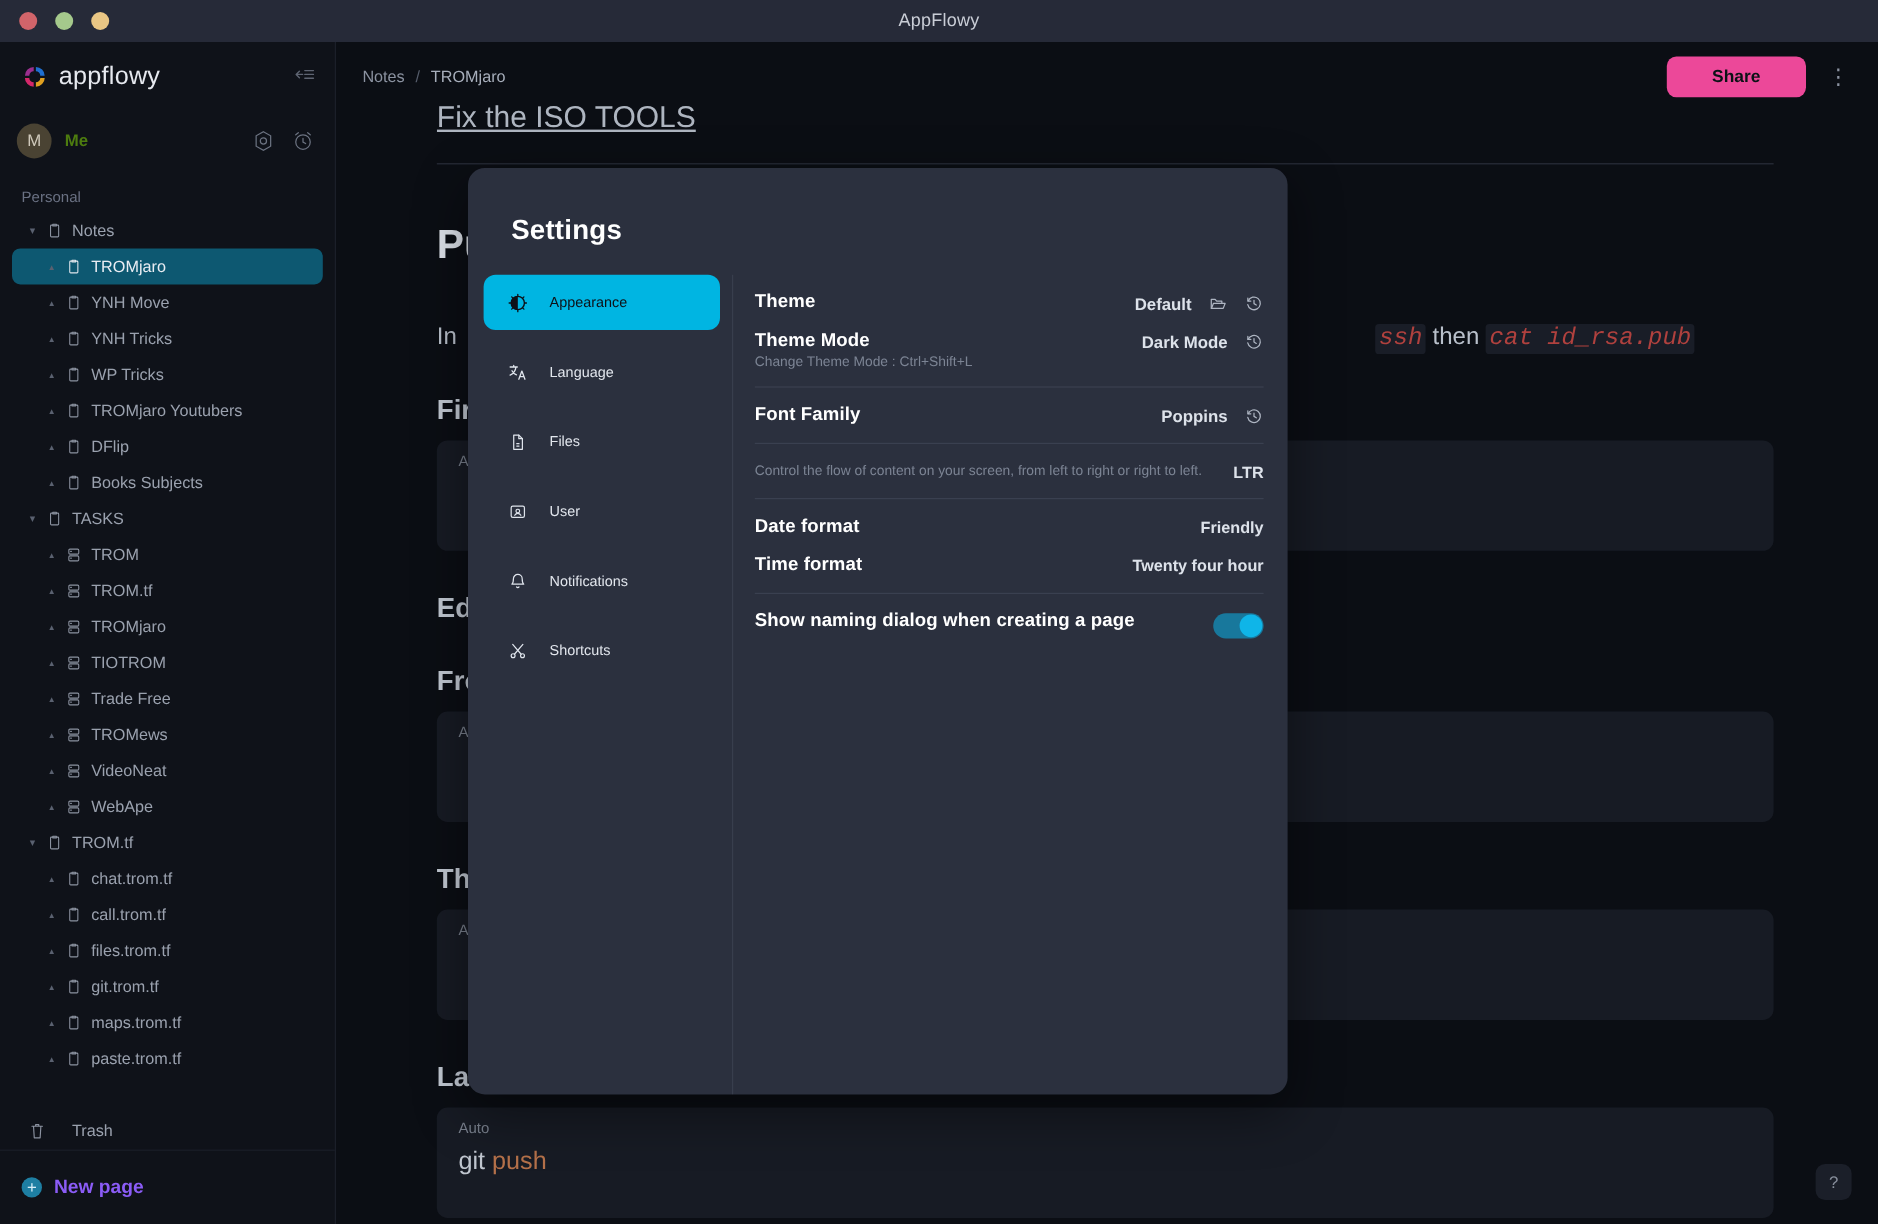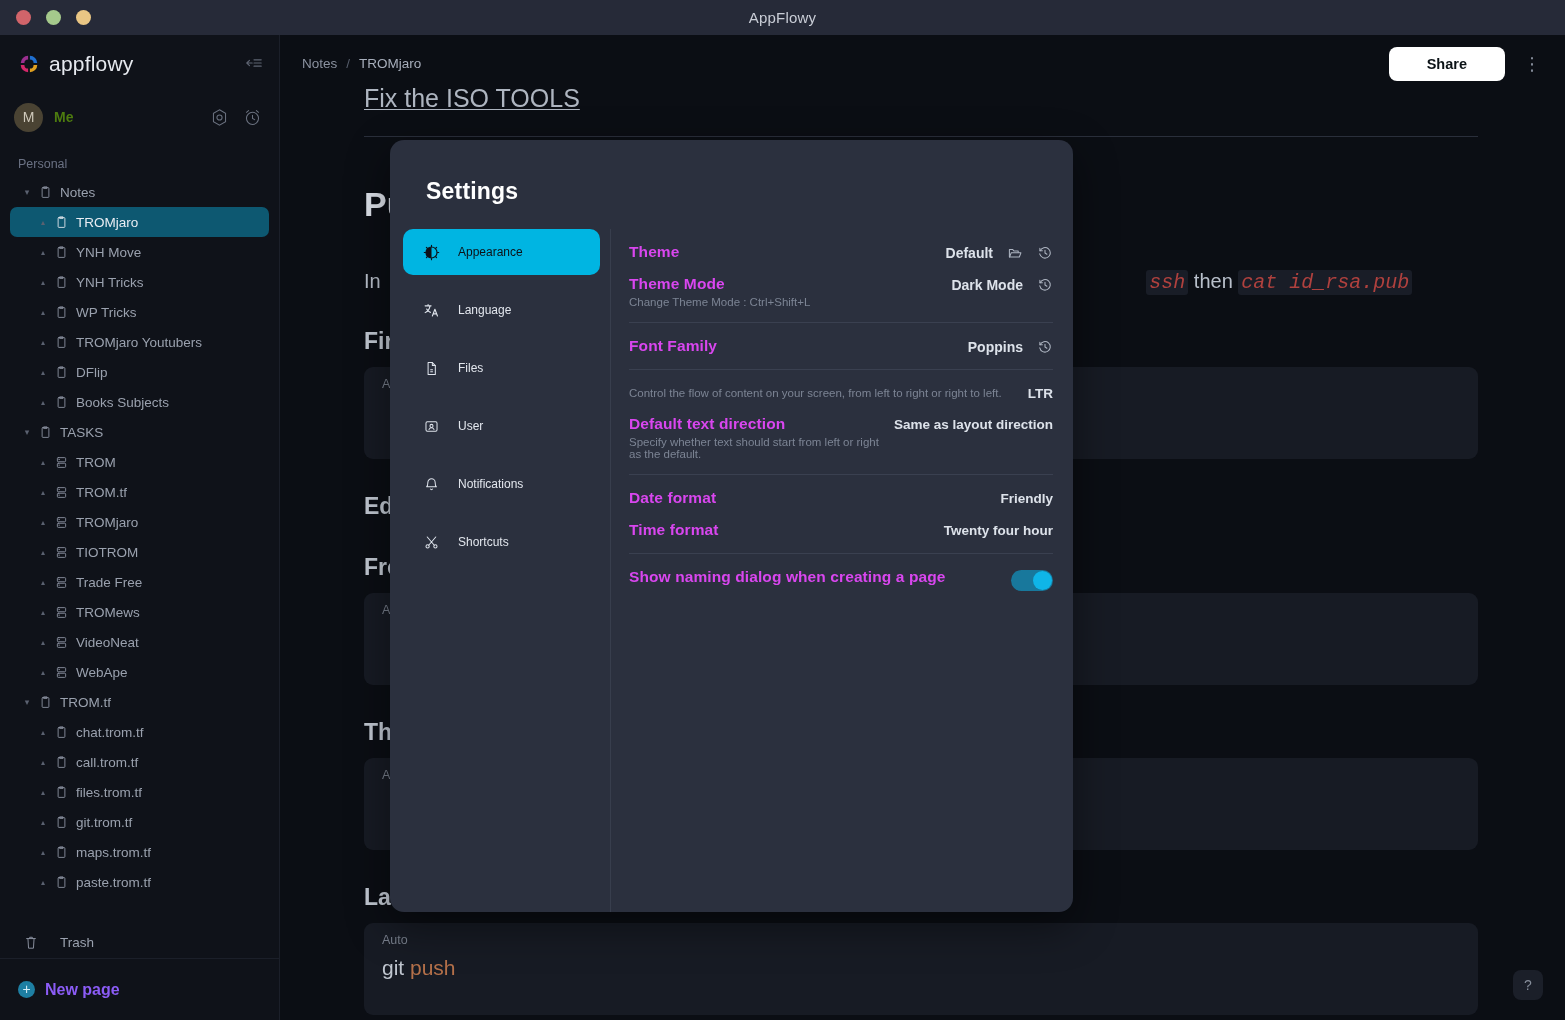--- a/index.html
+++ b/index.html
@@ -110,21 +110,21 @@
   }
   .topbar {
     height: 57px; display: flex; align-items: center;
     padding: 0 16px 0 22px; gap: 10px;
   }
   .crumbs { display: flex; align-items: center; gap: 9px; font-size: 13.5px; color: #8b92a0; flex: 1; }
   .crumb { cursor: pointer; }
   .crumb-sep { color: #565d6b; }
   .crumb.current { color: #a7aebb; }
   .share-btn {
-    background: #ffffff; color: #0b1216; font-weight: 600;
+    background: #ec4899; color: #0b1216; font-weight: 600;
     font-size: 14.5px; border-radius: 8px;
     padding: 9px 38px; cursor: pointer;
   }
   .kebab { color: #8b92a0; font-size: 18px; padding: 0 8px; cursor: pointer; letter-spacing: 0; }
 
   
   .doc {
     position: relative; padding: 0 0 0 84px; color: #cfd5de;
   }
   .doc-h-cut {
@@ -180,21 +180,21 @@
   .nav-item.active { background: #00b5e2; color: #0d1117; font-weight: 500; }
   .nav-ico { width: 18px; height: 18px; display: flex; align-items: center; justify-content: center; }
 
   .modal-content { flex: 1; padding: 0 20px 0 18px; }
   .grp { border-bottom: 1px solid #3a4050; padding: 0 0 14px 0; }
   .grp:last-child { border-bottom: none; }
   .srow {
     display: flex; align-items: flex-start; padding-top: 14px;
   }
   .srow-left { flex: 1; min-width: 0; }
-  .srow-title { font-size: 15.5px; color: #d946ef; font-weight: 600; letter-spacing: .1px; }
+  .srow-title { font-size: 15.5px; color: #ffffff; font-weight: 600; letter-spacing: .1px; }
   .srow-desc { font-size: 11.5px; color: #7c8494; margin-top: 3px; }
   .srow-right {
     display: flex; align-items: center; gap: 14px;
     font-size: 14px; color: #dde2ea; font-weight: 600;
     padding-top: 2px; white-space: nowrap;
   }
   .srow-right .mini-ico { color: #aeb5c2; display: flex; align-items: center; cursor: pointer; }
   .srow-right .val { cursor: pointer; }
   .srow-right .val.plain { font-size: 13.5px; }
   .toggle {
@@ -693,29 +693,20 @@
           </div>
           <div class="grp">
             <div class="srow">
               <div class="srow-left">
                 <div class="srow-desc">Control the flow of content on your screen, from left to right or right to left.</div>
               </div>
               <div class="srow-right">
                 <span class="val plain">LTR</span>
               </div>
             </div>
-            <div class="srow">
-              <div class="srow-left">
-                <div class="srow-title">Default text direction</div>
-                <div class="srow-desc">Specify whether text should start from left or right as the default.</div>
-              </div>
-              <div class="srow-right">
-                <span class="val plain">Same as layout direction</span>
-              </div>
-            </div>
           </div>
           <div class="grp">
             <div class="srow">
               <div class="srow-left">
                 <div class="srow-title">Date format</div>
               </div>
               <div class="srow-right">
                 <span class="val plain">Friendly</span>
               </div>
             </div>

